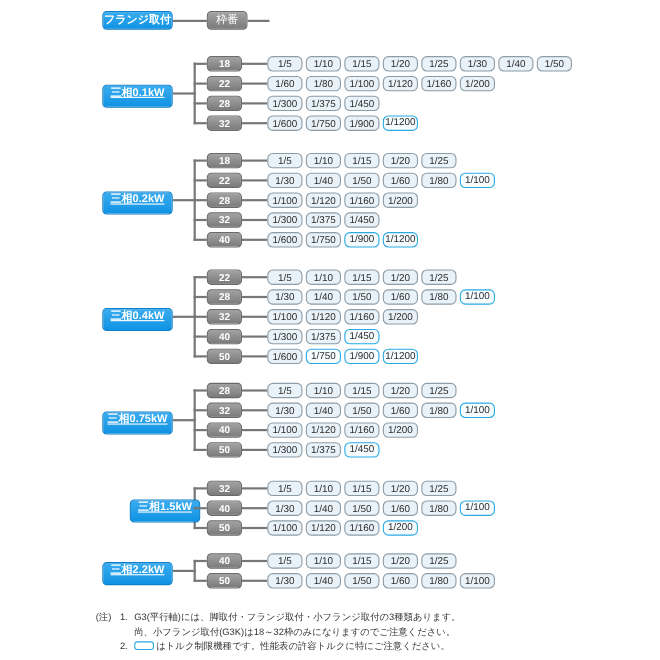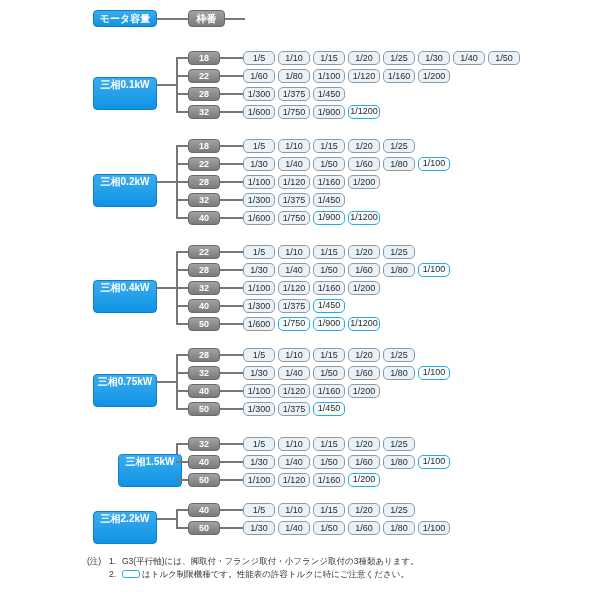--- a/index.html
+++ b/index.html
@@ -2,25 +2,26 @@
 <html><head>
 <meta charset="utf-8">
 <style>
   html,body{margin:0;padding:0;background:#fff;}
   #page{
     position:relative;width:600px;height:600px;background:#ffffff;overflow:hidden;
     font-family:"Liberation Sans","DejaVu Sans",sans-serif;
   }
   .line{position:absolute;background:#777;}
   .motor-label{
-    position:absolute;height:33px;width:64px;border-radius:4px;
+    position:absolute;height:21px;width:64px;border-radius:4px;
     background:linear-gradient(180deg,#3BACEF 0%,#0F93E4 100%);
     border:1px solid #0d7ec7;box-sizing:border-box;
     color:#fff;font-weight:bold;font-size:10px;line-height:14px;text-align:center;
     white-space:nowrap;
+    text-decoration:underline;
   }
   .frame-box{
     position:absolute;height:14px;width:32px;border-radius:4px;
     background:linear-gradient(180deg,#A2A2A2 0%,#7B7B7B 100%);
     border:1px solid #6a6a6a;box-sizing:border-box;
     color:#fff;font-weight:bold;font-size:9px;line-height:12px;text-align:center;
   }
   .ratio-box{
     position:absolute;height:14px;width:32px;border-radius:5px;
     background:#E9F2F9;border:1px solid #8E9CA6;box-sizing:border-box;
@@ -33,21 +34,21 @@
   .hdr-motor{
     position:absolute;left:93px;top:10px;width:64px;height:17px;border-radius:4px;
     background:linear-gradient(180deg,#3BACEF 0%,#0F93E4 100%);
     border:1px solid #0d7ec7;box-sizing:border-box;
     color:#fff;font-weight:bold;font-size:10px;line-height:15px;text-align:center;white-space:nowrap;
   }
   .hdr-frame{
     position:absolute;left:188px;top:10px;width:37px;height:17px;border-radius:4px;
     background:linear-gradient(180deg,#A2A2A2 0%,#7B7B7B 100%);
     border:1px solid #6a6a6a;box-sizing:border-box;
-    color:#fff;font-weight:bold;font-size:10px;line-height:15px;text-align:center;white-space:nowrap;
+    color:#fff;font-weight:normal;font-size:10px;line-height:15px;text-align:center;white-space:nowrap;
   }
   .hdr-ratio{
     position:absolute;left:245px;top:9px;width:270px;height:20px;border-radius:9px;
     background:#C9E6F8;border:1px solid #5f6d78;box-sizing:border-box;
     color:#111;font-weight:bold;font-size:11px;line-height:18px;text-align:center;white-space:nowrap;
   }
   .notes{
     position:absolute;left:87px;top:555px;width:470px;
     font-size:8.5px;color:#333;line-height:13px;
   }
@@ -59,21 +60,21 @@
     display:inline-block;width:18px;height:8px;border-radius:3px;
     border:1.5px solid #29ABE2;background:#fff;vertical-align:-1px;margin-right:2px;
     box-sizing:border-box;
   }
 </style>
 </head>
 <body>
 
 <div id="page">
 
-  <div class="hdr-motor">モータ容量</div>
+  <div class="hdr-motor">フランジ取付</div>
   <div class="hdr-frame">枠番</div>
   <div class="line" style="left:157px;top:18px;width:31px;height:1.5px;"></div>
   <div class="line" style="left:225px;top:18px;width:20px;height:1.5px;"></div>
 
   <div id="tree">
       <div class="line" style="left: 176px; top: 57.25px; width: 1.5px; height: 55.5px;"></div>
       <div class="line" style="left: 157px; top: 84.25px; width: 20.5px; height: 1.5px;"></div>
       <div class="motor-label" style="left: 93px; top: 77px; width: 64px;">三相0.1kW</div>
       <div class="line" style="left: 176px; top: 57.25px; width: 12px; height: 1.5px;"></div>
       <div class="frame-box" style="left: 188px; top: 51px; width: 32px;">18</div>
@@ -271,17 +272,22 @@
     </div>
 
   <div class="notes">
     <div class="note-line">
       <span class="note-prefix">(注)</span>
       <span class="note-no">1.</span>
       <span class="note-text">G3(平行軸)には、脚取付・フランジ取付・小フランジ取付の3種類あります。</span>
     </div>
     <div class="note-line">
       <span class="note-prefix"></span>
+      <span class="note-no"></span>
+      <span class="note-text">尚、小フランジ取付(G3K)は18～32枠のみになりますのでご注意ください。</span>
+    </div>
+    <div class="note-line">
+      <span class="note-prefix"></span>
       <span class="note-no">2.</span>
       <span class="note-text"><span class="torque-sample"></span><span>はトルク制限機種です。性能表の許容トルクに特にご注意ください。</span></span>
     </div>
   </div>
 </div>
 
 </body></html>

